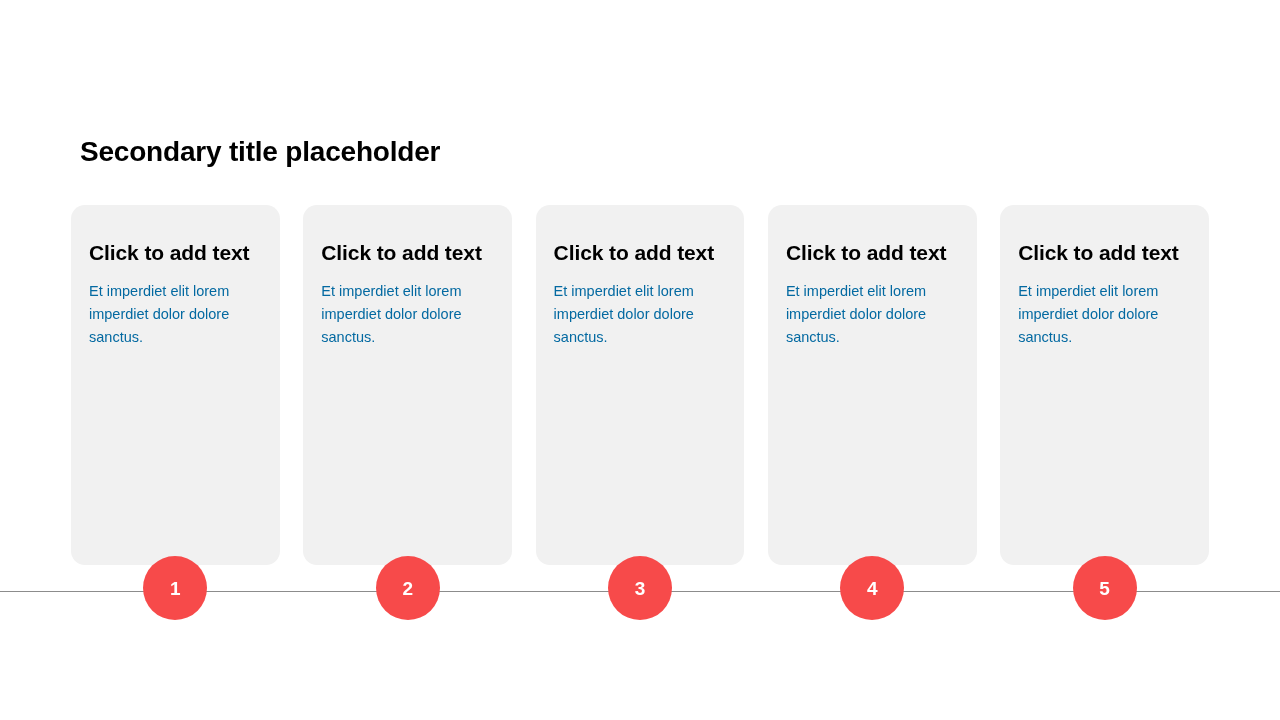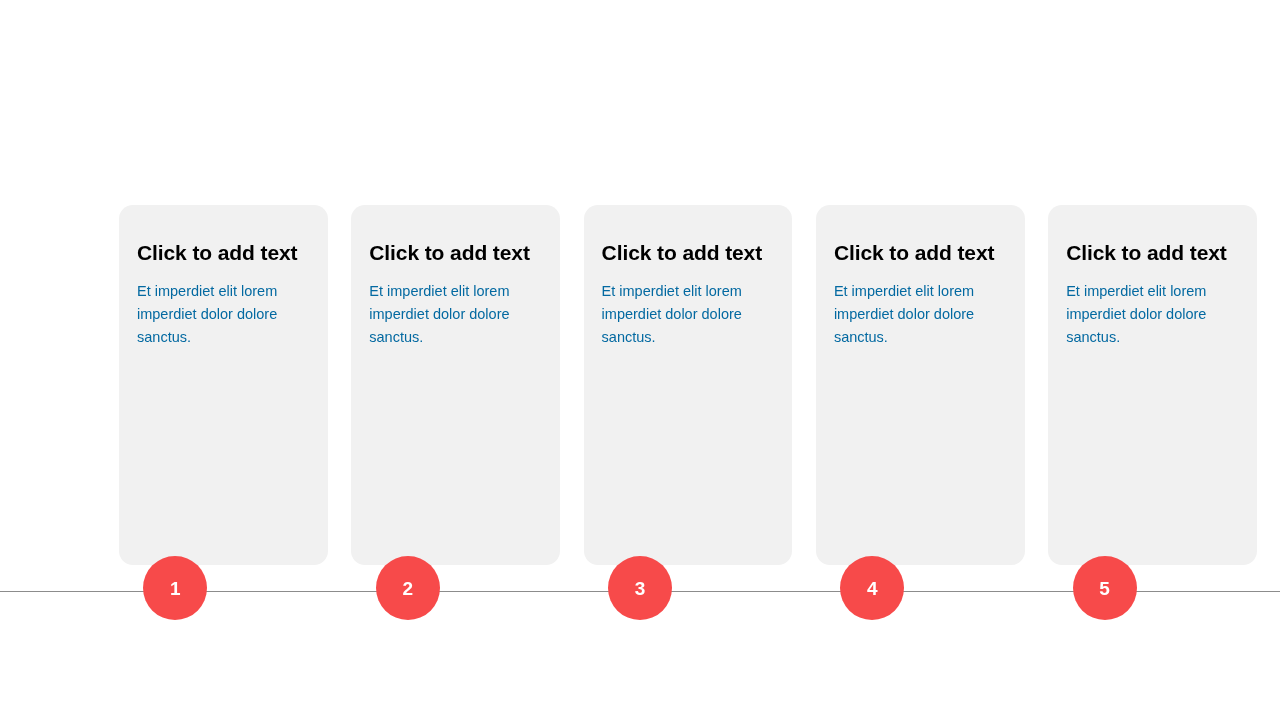--- a/index.html
+++ b/index.html
@@ -48,21 +48,20 @@
   
   .cards-row {
     position: absolute;
     left: 71px;
     top: 205px;
     width: 1138px;
     height: 360px;
     display: flex;
     flex-direction: row;
     gap: 23.5px;
-    margin-left: 48px;
   }
 
   .card {
     position: relative;
     flex: 1 1 0;
     background: #f1f1f1;
     border-radius: 14px;
     padding: 30px 18px 0 18px;
   }
 
@@ -114,20 +113,21 @@
     align-items: center;
     justify-content: center;
     line-height: 1;
   }
 </style>
 </head>
 <body>
 
 <div class="slide">
 
+  <div class="slide-title">Secondary title placeholder</div>
 
   <div class="timeline-rule"></div>
 
   <div class="cards-row">
 
     <div class="card">
       <div class="card-heading">Click to add text</div>
       <div class="card-body">Et imperdiet elit lorem imperdiet dolor dolore sanctus.</div>
     </div>
 

